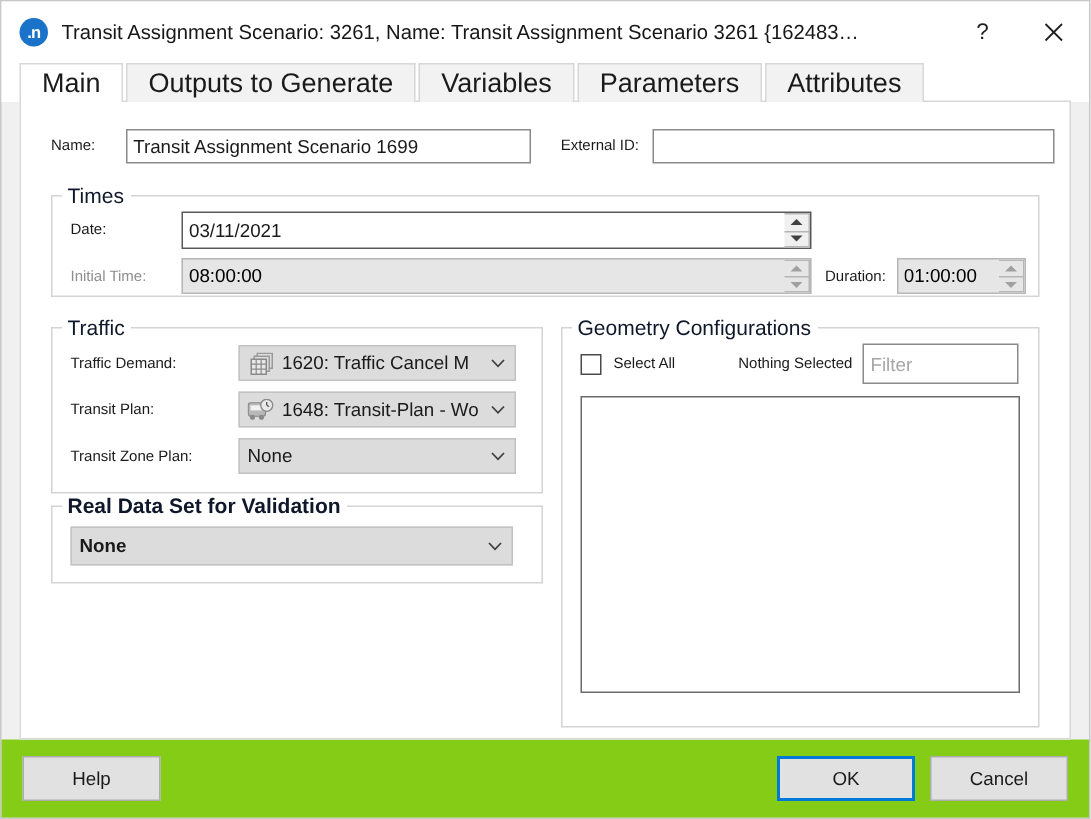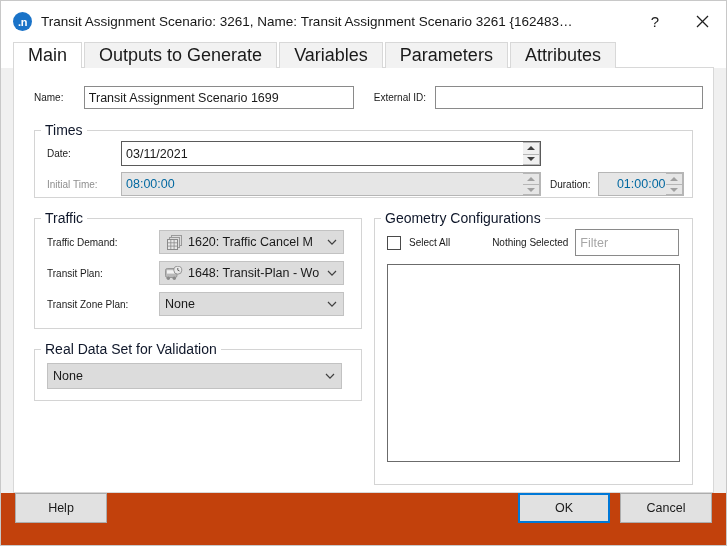--- a/index.html
+++ b/index.html
@@ -156,21 +156,21 @@
     padding: 0 4px;
     font-size: 12.5px;
     color: #1a1a1a;
     overflow: hidden;
     white-space: nowrap;
   }
   .textbox.focused { border-color: #5a5a5a; }
   .textbox.disabled {
     background: #e6e6e6;
     border-color: #b6b6b6;
-    color: #0369a1;
+    color: #000000;
   }
   .textbox .ph { color: #a6a6a6; }
 
   fieldset.group {
     border: 1px solid #d4d4d4;
     margin: 0;
     padding: 0;
     box-sizing: border-box;
     position: relative;
     background: transparent;
@@ -274,24 +274,24 @@
     align-items: center;
     justify-content: center;
   }
   .btn.default {
     border: 2px solid #0078d7;
   }
   .footer {
     height: 52px;
     min-height: 52px;
     display: flex;
-    align-items: flex-start;
+    align-items: center;
     padding: 0 14px;
     box-sizing: border-box;
-    background: #c2410c;
+    background: #84cc16;
   }
   .spacer { flex: 1 1 auto; }
 
   
   .listbox {
     background: #ffffff;
     border: 1px solid #6b6b6b;
     box-sizing: border-box;
   }
 </style>
@@ -357,21 +357,21 @@
             <div class="spin-btn" style="background:#e6e6e6;">
                 <span class="arrow-up"></span>
               </div>
             <div class="spin-btn" style="background:#e6e6e6;">
                 <span class="arrow-dn"></span>
               </div>
           </div>
         </div>
         <div class="lbl" style="margin-left:9px;">Duration:</div>
         <div class="textbox disabled" style="width:86px;height:24px;margin-left:7px;padding-right:0;">
-          <span style="flex:1 1 auto;overflow:hidden;text-align:right;">01:00:00</span>
+          <span style="flex:1 1 auto;overflow:hidden;">01:00:00</span>
           <div class="spinner disabled" style="height:22px;border-left:none;">
             <div class="spin-btn" style="background:#e6e6e6;">
                 <span class="arrow-up"></span>
               </div>
             <div class="spin-btn" style="background:#e6e6e6;">
                 <span class="arrow-dn"></span>
               </div>
           </div>
         </div>
       </div>
@@ -436,21 +436,21 @@
               <span class="ctext">None</span>
               <span class="chev">
                 <svg width="10" height="7" viewBox="0 0 10 7">
                     <polyline points="1,1 5,5.2 9,1" fill="none" stroke="#404040" stroke-width="1.2"></polyline>
                   </svg>
               </span>
             </div>
           </div>
         </fieldset>
 
-        <fieldset class="group" style="height:60px;margin-top:12px;">
+        <fieldset class="group" style="height:60px;font-weight:bold;">
           <legend>Real Data Set for Validation</legend>
           <div class="combo" style="width:295px;margin:6px 0 0 12px;height:26px;">
             <span class="ctext">None</span>
             <span class="chev">
               <svg width="10" height="7" viewBox="0 0 10 7">
                   <polyline points="1,1 5,5.2 9,1" fill="none" stroke="#404040" stroke-width="1.2"></polyline>
                 </svg>
             </span>
           </div>
         </fieldset>

